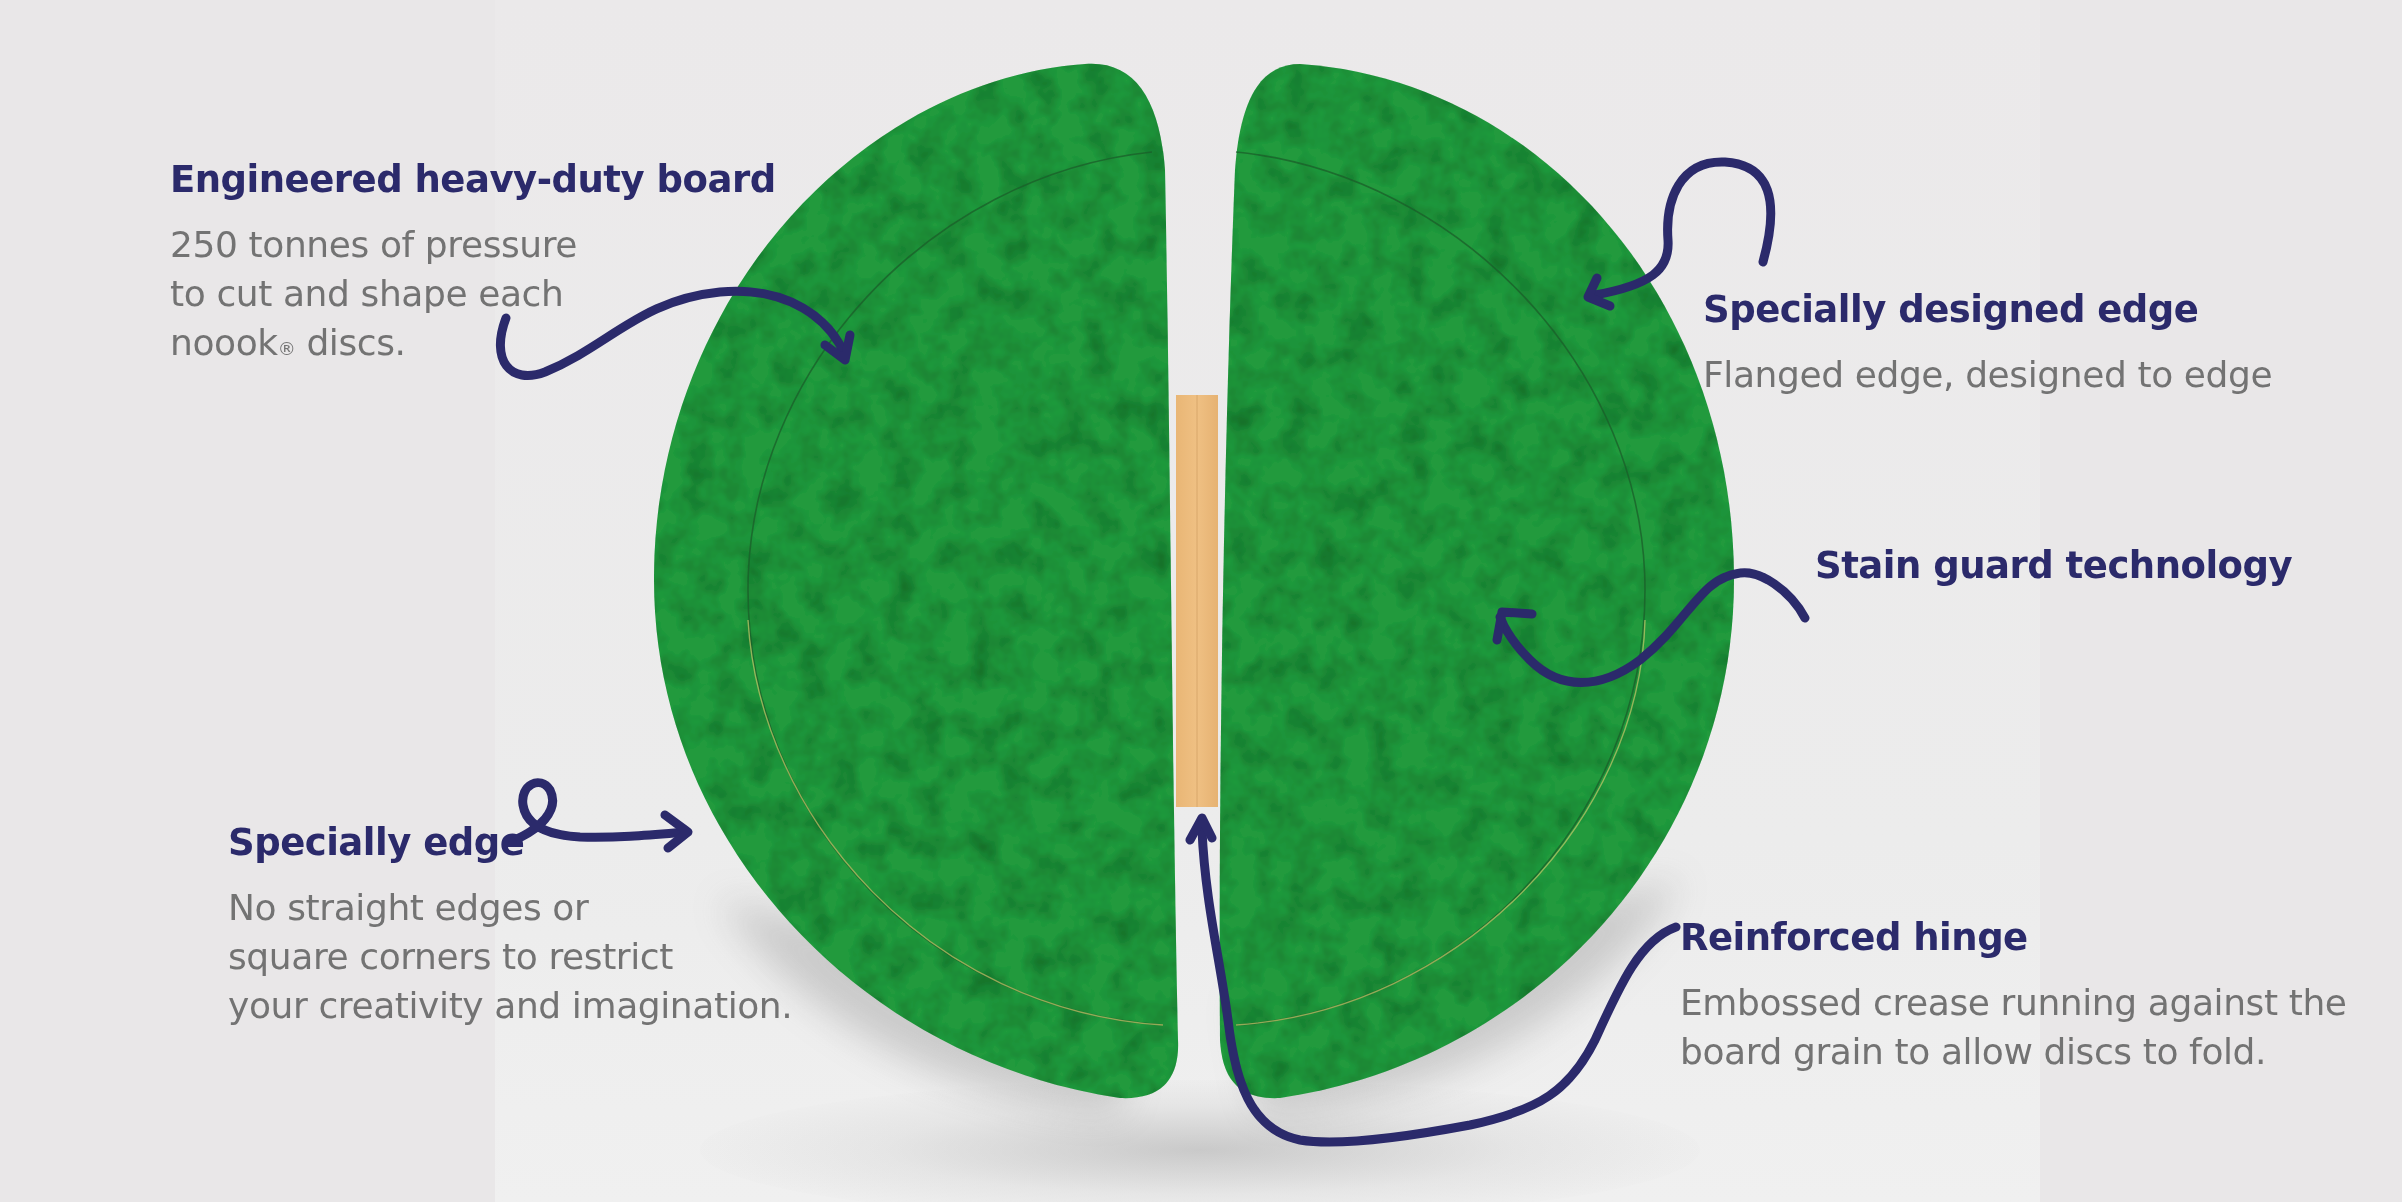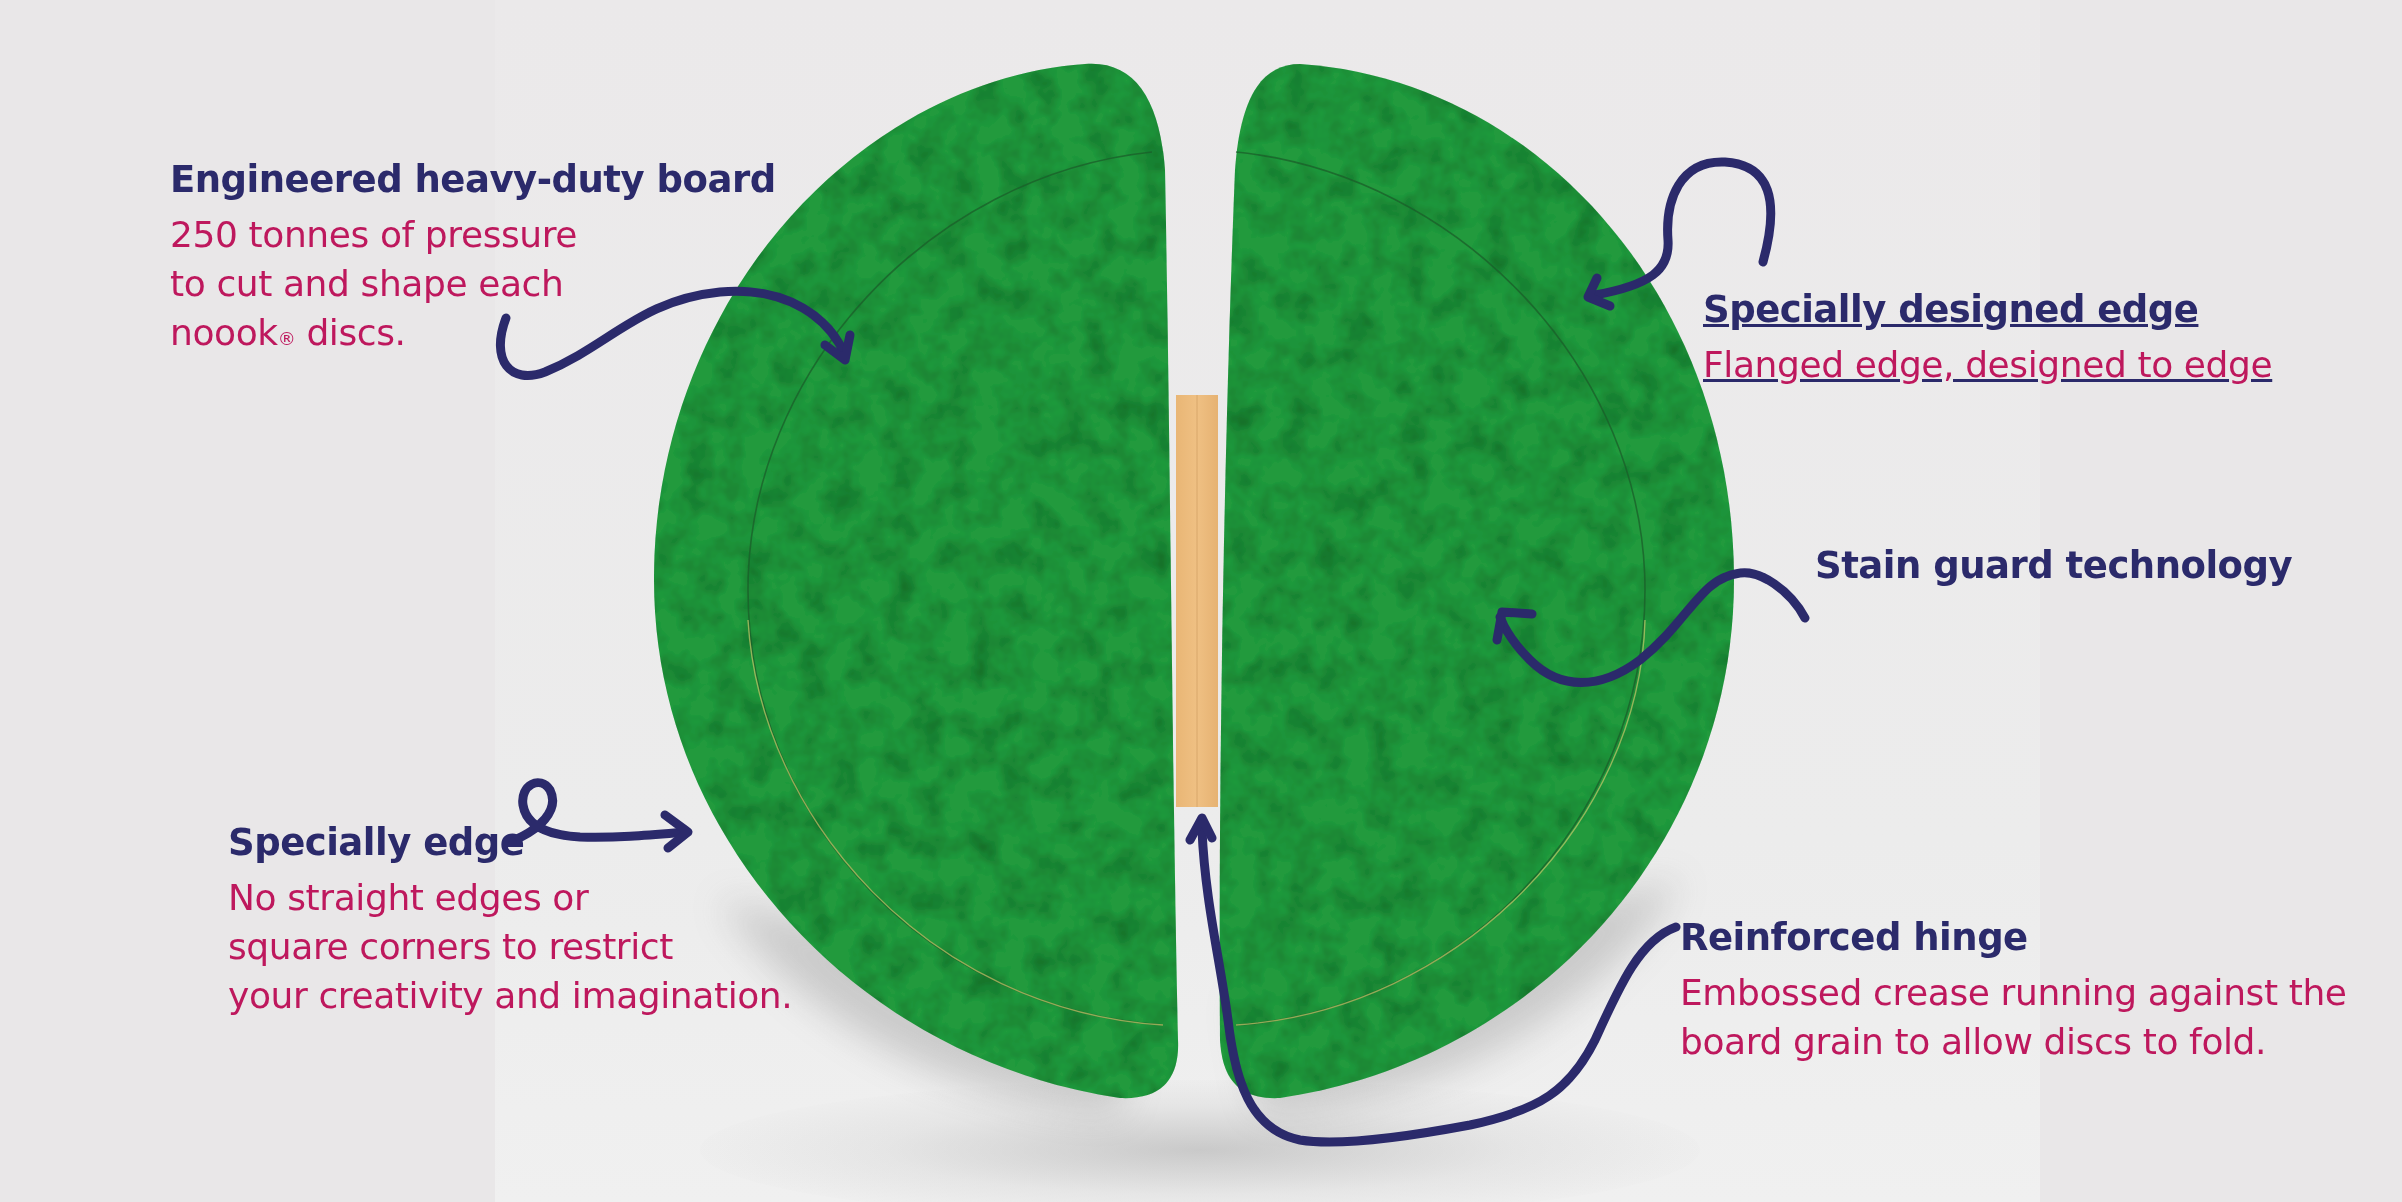--- a/index.html
+++ b/index.html
@@ -18,22 +18,22 @@
     border-radius:50%;
     background:radial-gradient(ellipse at center, rgba(170,170,170,0.55) 0%, rgba(200,200,200,0.25) 45%, rgba(235,235,235,0) 75%);
   }
   svg.art { position:absolute; left:0; top:0; }
   .callout { position:absolute; }
   .callout .title {
     font-weight:bold; font-size:37px; letter-spacing:-0.5px;
     line-height:48px; white-space:nowrap; color:#2b2a6b;margin-top:16px;
   }
   .callout .body {
-    font-size:36px; line-height:49px; white-space:nowrap; color:#be185d;
-    letter-spacing:-0.4px; margin-top:6px;
+    font-size:36px; line-height:49px; white-space:nowrap; color:#737373;
+    letter-spacing:-0.4px; margin-top:16px;
   }
   .callout .body div { display:block; }
   sup.reg { font-size:18px; vertical-align:top; position:relative; top:6px; }
 </style>
 </head>
 <body>
 
 <div class="panel"></div>
 <div class="floor-shadow"></div>
 
@@ -106,21 +106,21 @@
 
 <div class="callout" style="left:170px; top:140px;">
   <div class="title">Engineered heavy-duty board</div>
   <div class="body">
     <div>250 tonnes of pressure</div>
     <div>to cut and shape each</div>
     <div><span>noook</span><sup class="reg">®</sup><span> discs.</span></div>
   </div>
 </div>
 
-<div class="callout" style="left:1703px; top:270px;text-decoration:underline;">
+<div class="callout" style="left:1703px; top:270px;">
   <div class="title">Specially designed edge</div>
   <div class="body">
     <div>Flanged edge, designed to edge</div>
   </div>
 </div>
 
 <div class="callout" style="left:1815px; top:526px;">
   <div class="title">Stain guard technology</div>
 </div>
 

